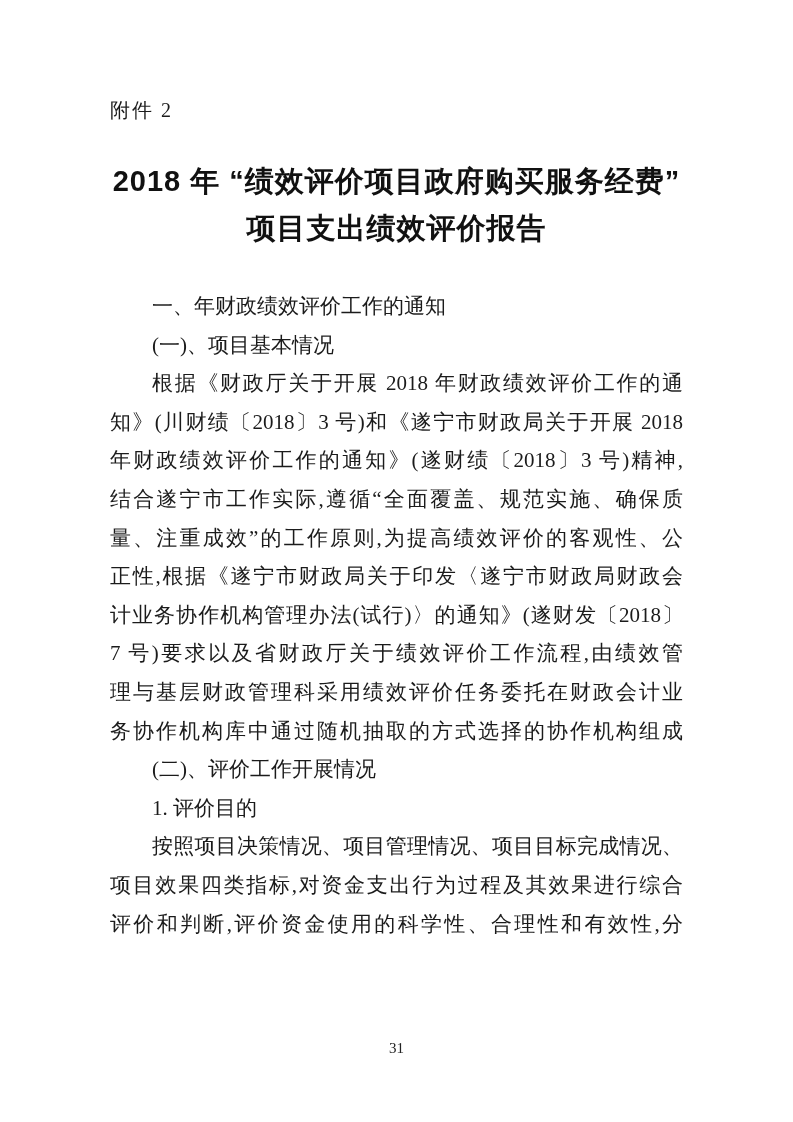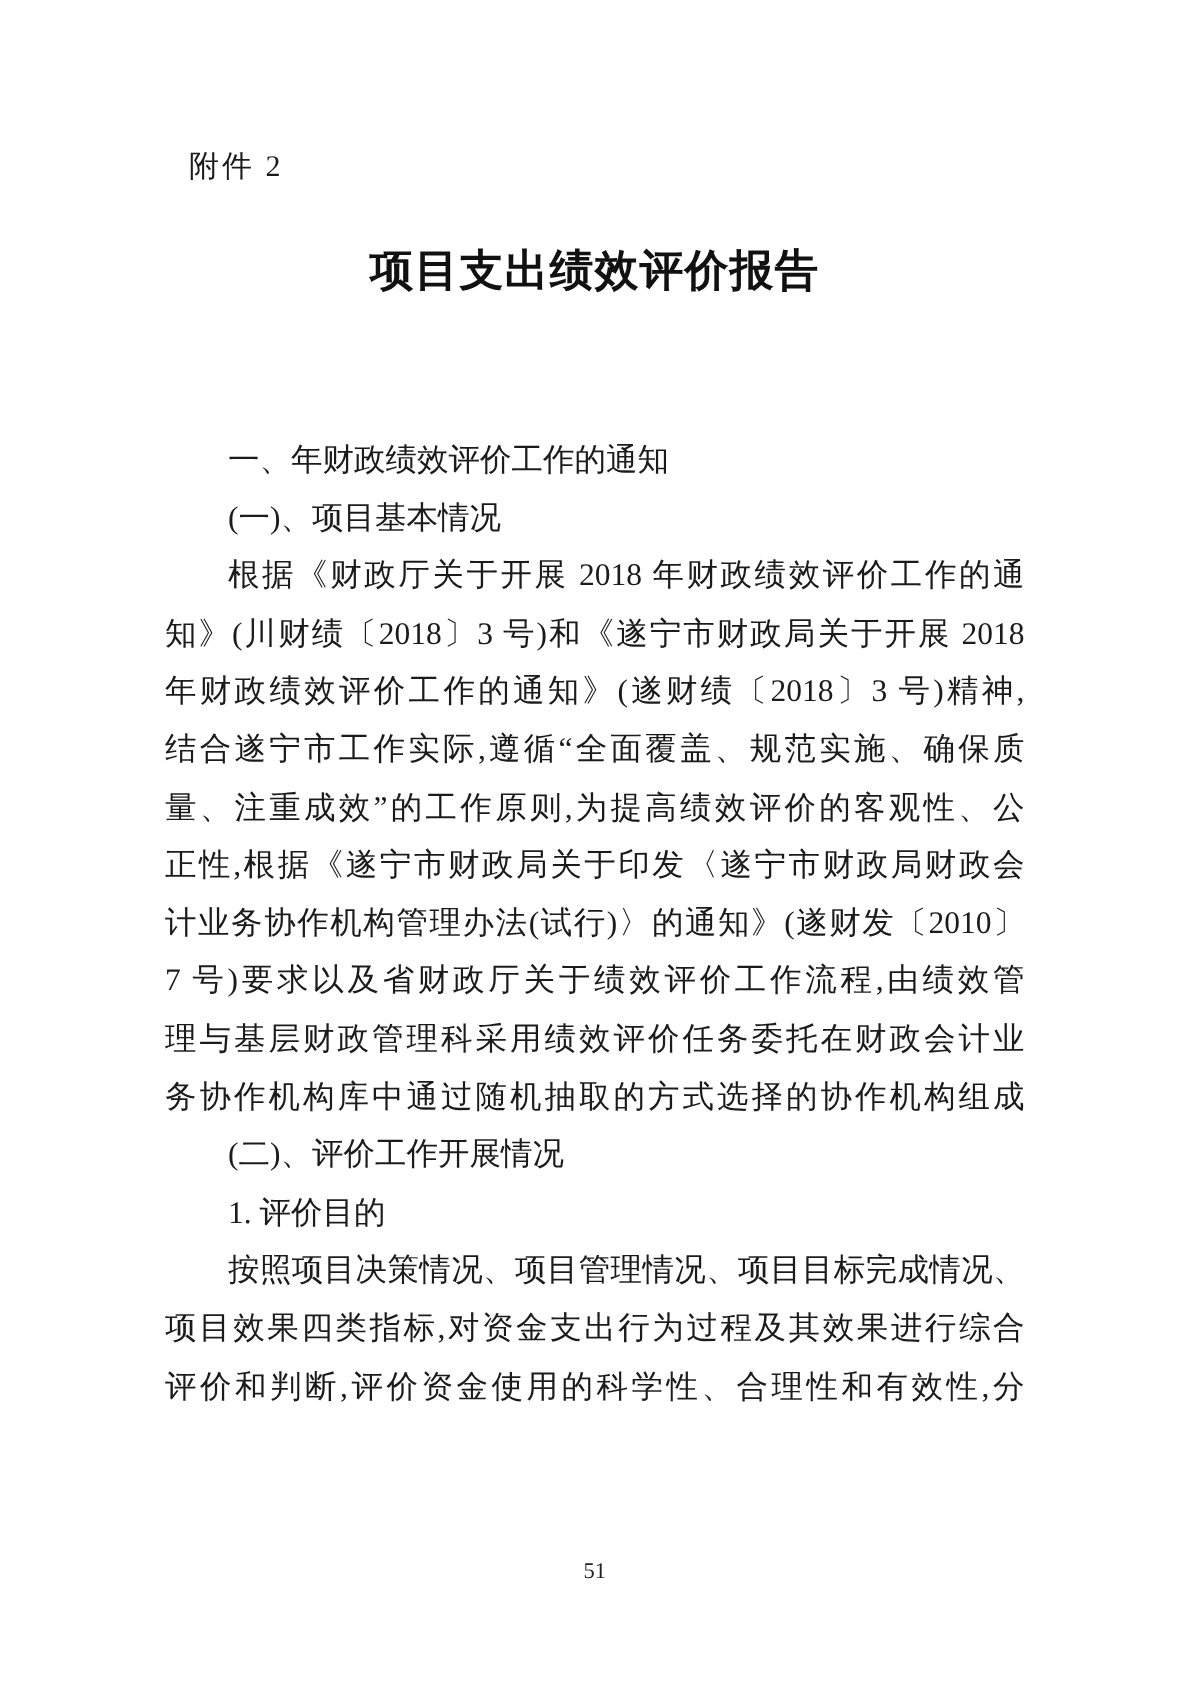--- a/index.html
+++ b/index.html
@@ -16,21 +16,20 @@
     color: #1a1a1a;
     font-family: "Liberation Serif", "DejaVu Serif", serif;
   }
   .attachment {
     position: absolute;
     left: 110px;
     top: 97px;
     font-size: 20px;
     letter-spacing: 2px;
     color: #1b1b1b;
-    margin-left: 16px;
   }
   .doc-title {
     position: absolute;
     left: 110px;
     top: 158px;
     width: 573px;
     text-align: center;
     font-family: "Liberation Sans", "DejaVu Sans", sans-serif;
     font-weight: bold;
     font-size: 29px;
@@ -71,38 +70,39 @@
   }
 </style>
 </head>
 <body>
 
 <div class="page">
 
   <div class="attachment">附件 2</div>
 
   <div class="doc-title">
+    <div>2018 年 “绩效评价项目政府购买服务经费”</div>
     <div>项目支出绩效评价报告</div>
   </div>
 
   <div class="body-text">
     <div class="ln indent">一、年财政绩效评价工作的通知</div>
     <div class="ln indent">(一)、项目基本情况</div>
     <div class="ln indent fill">根据《财政厅关于开展 2018 年财政绩效评价工作的通</div>
     <div class="ln fill">知》(川财绩〔2018〕3 号)和《遂宁市财政局关于开展 2018</div>
     <div class="ln fill">年财政绩效评价工作的通知》(遂财绩〔2018〕3 号)精神,</div>
     <div class="ln fill">结合遂宁市工作实际,遵循“全面覆盖、规范实施、确保质</div>
     <div class="ln fill">量、注重成效”的工作原则,为提高绩效评价的客观性、公</div>
     <div class="ln fill">正性,根据《遂宁市财政局关于印发〈遂宁市财政局财政会</div>
-    <div class="ln fill">计业务协作机构管理办法(试行)〉的通知》(遂财发〔2010〕</div>
+    <div class="ln fill">计业务协作机构管理办法(试行)〉的通知》(遂财发〔2018〕</div>
     <div class="ln fill">7 号)要求以及省财政厅关于绩效评价工作流程,由绩效管</div>
     <div class="ln fill">理与基层财政管理科采用绩效评价任务委托在财政会计业</div>
     <div class="ln fill">务协作机构库中通过随机抽取的方式选择的协作机构组成</div>
     <div class="ln indent">(二)、评价工作开展情况</div>
     <div class="ln indent">1. 评价目的</div>
     <div class="ln indent fill">按照项目决策情况、项目管理情况、项目目标完成情况、</div>
     <div class="ln fill">项目效果四类指标,对资金支出行为过程及其效果进行综合</div>
     <div class="ln fill">评价和判断,评价资金使用的科学性、合理性和有效性,分</div>
   </div>
 
-  <div class="page-number">51</div>
+  <div class="page-number">31</div>
 
 </div>
 
 </body></html>

